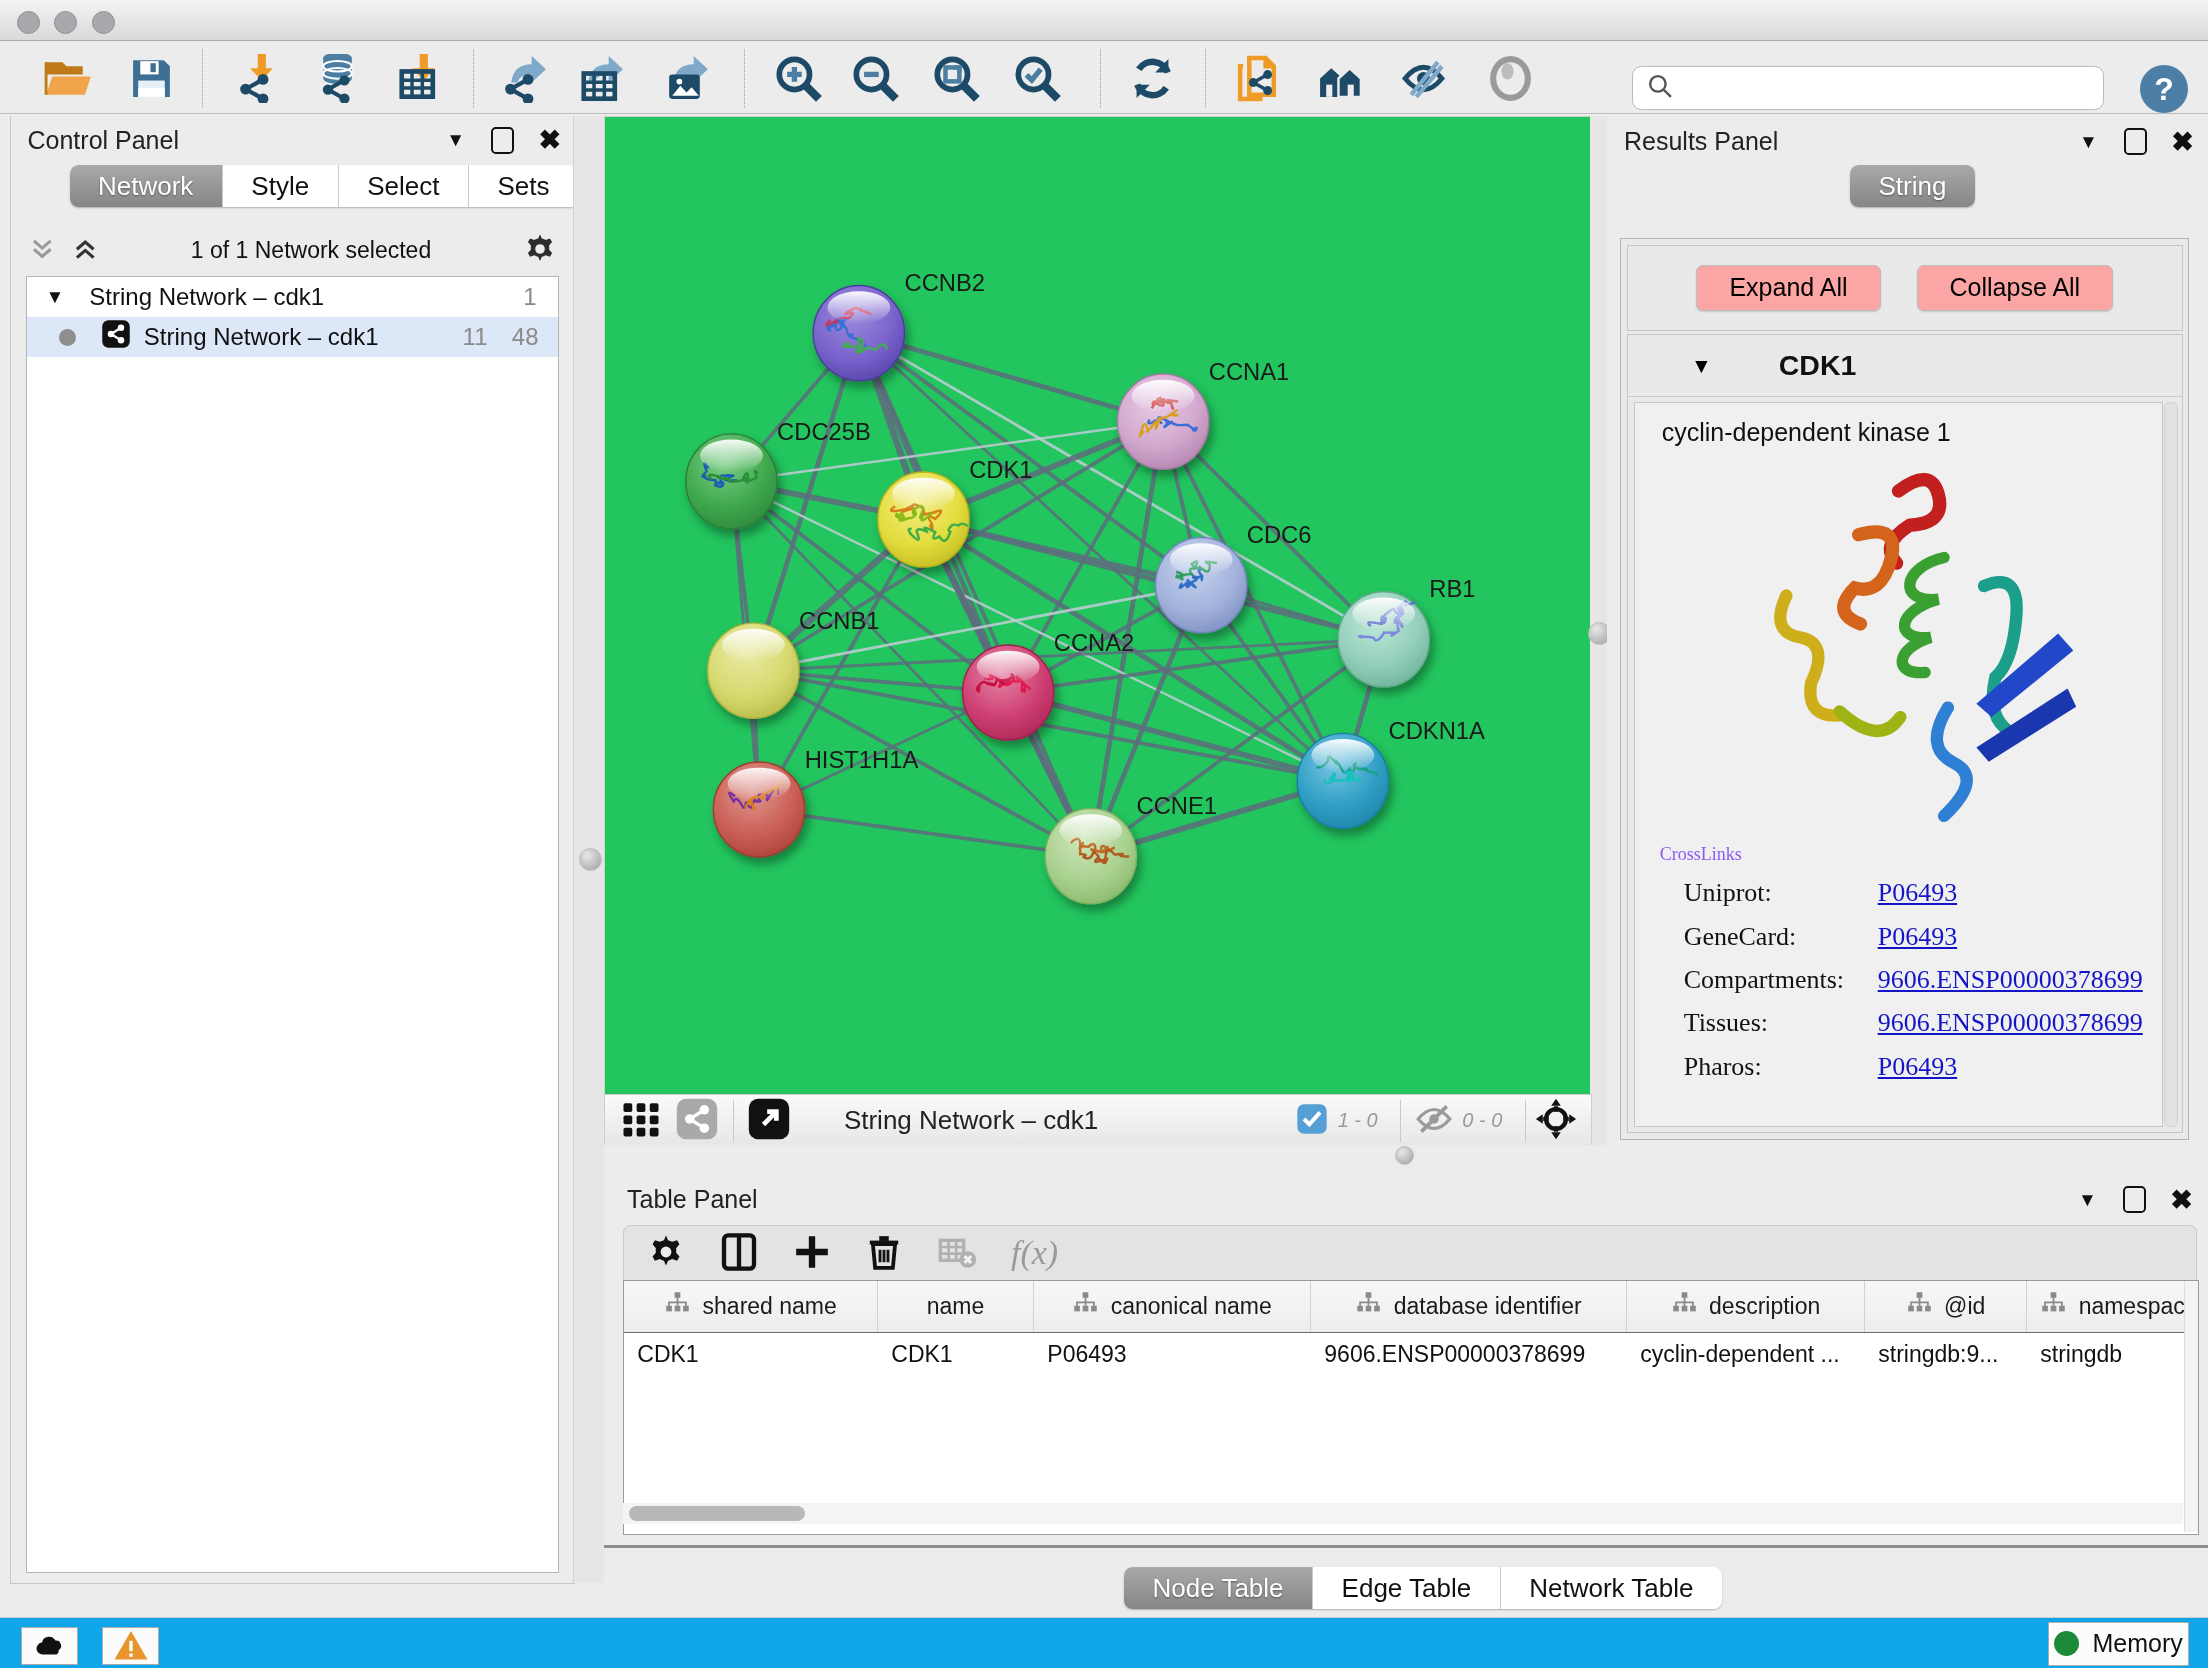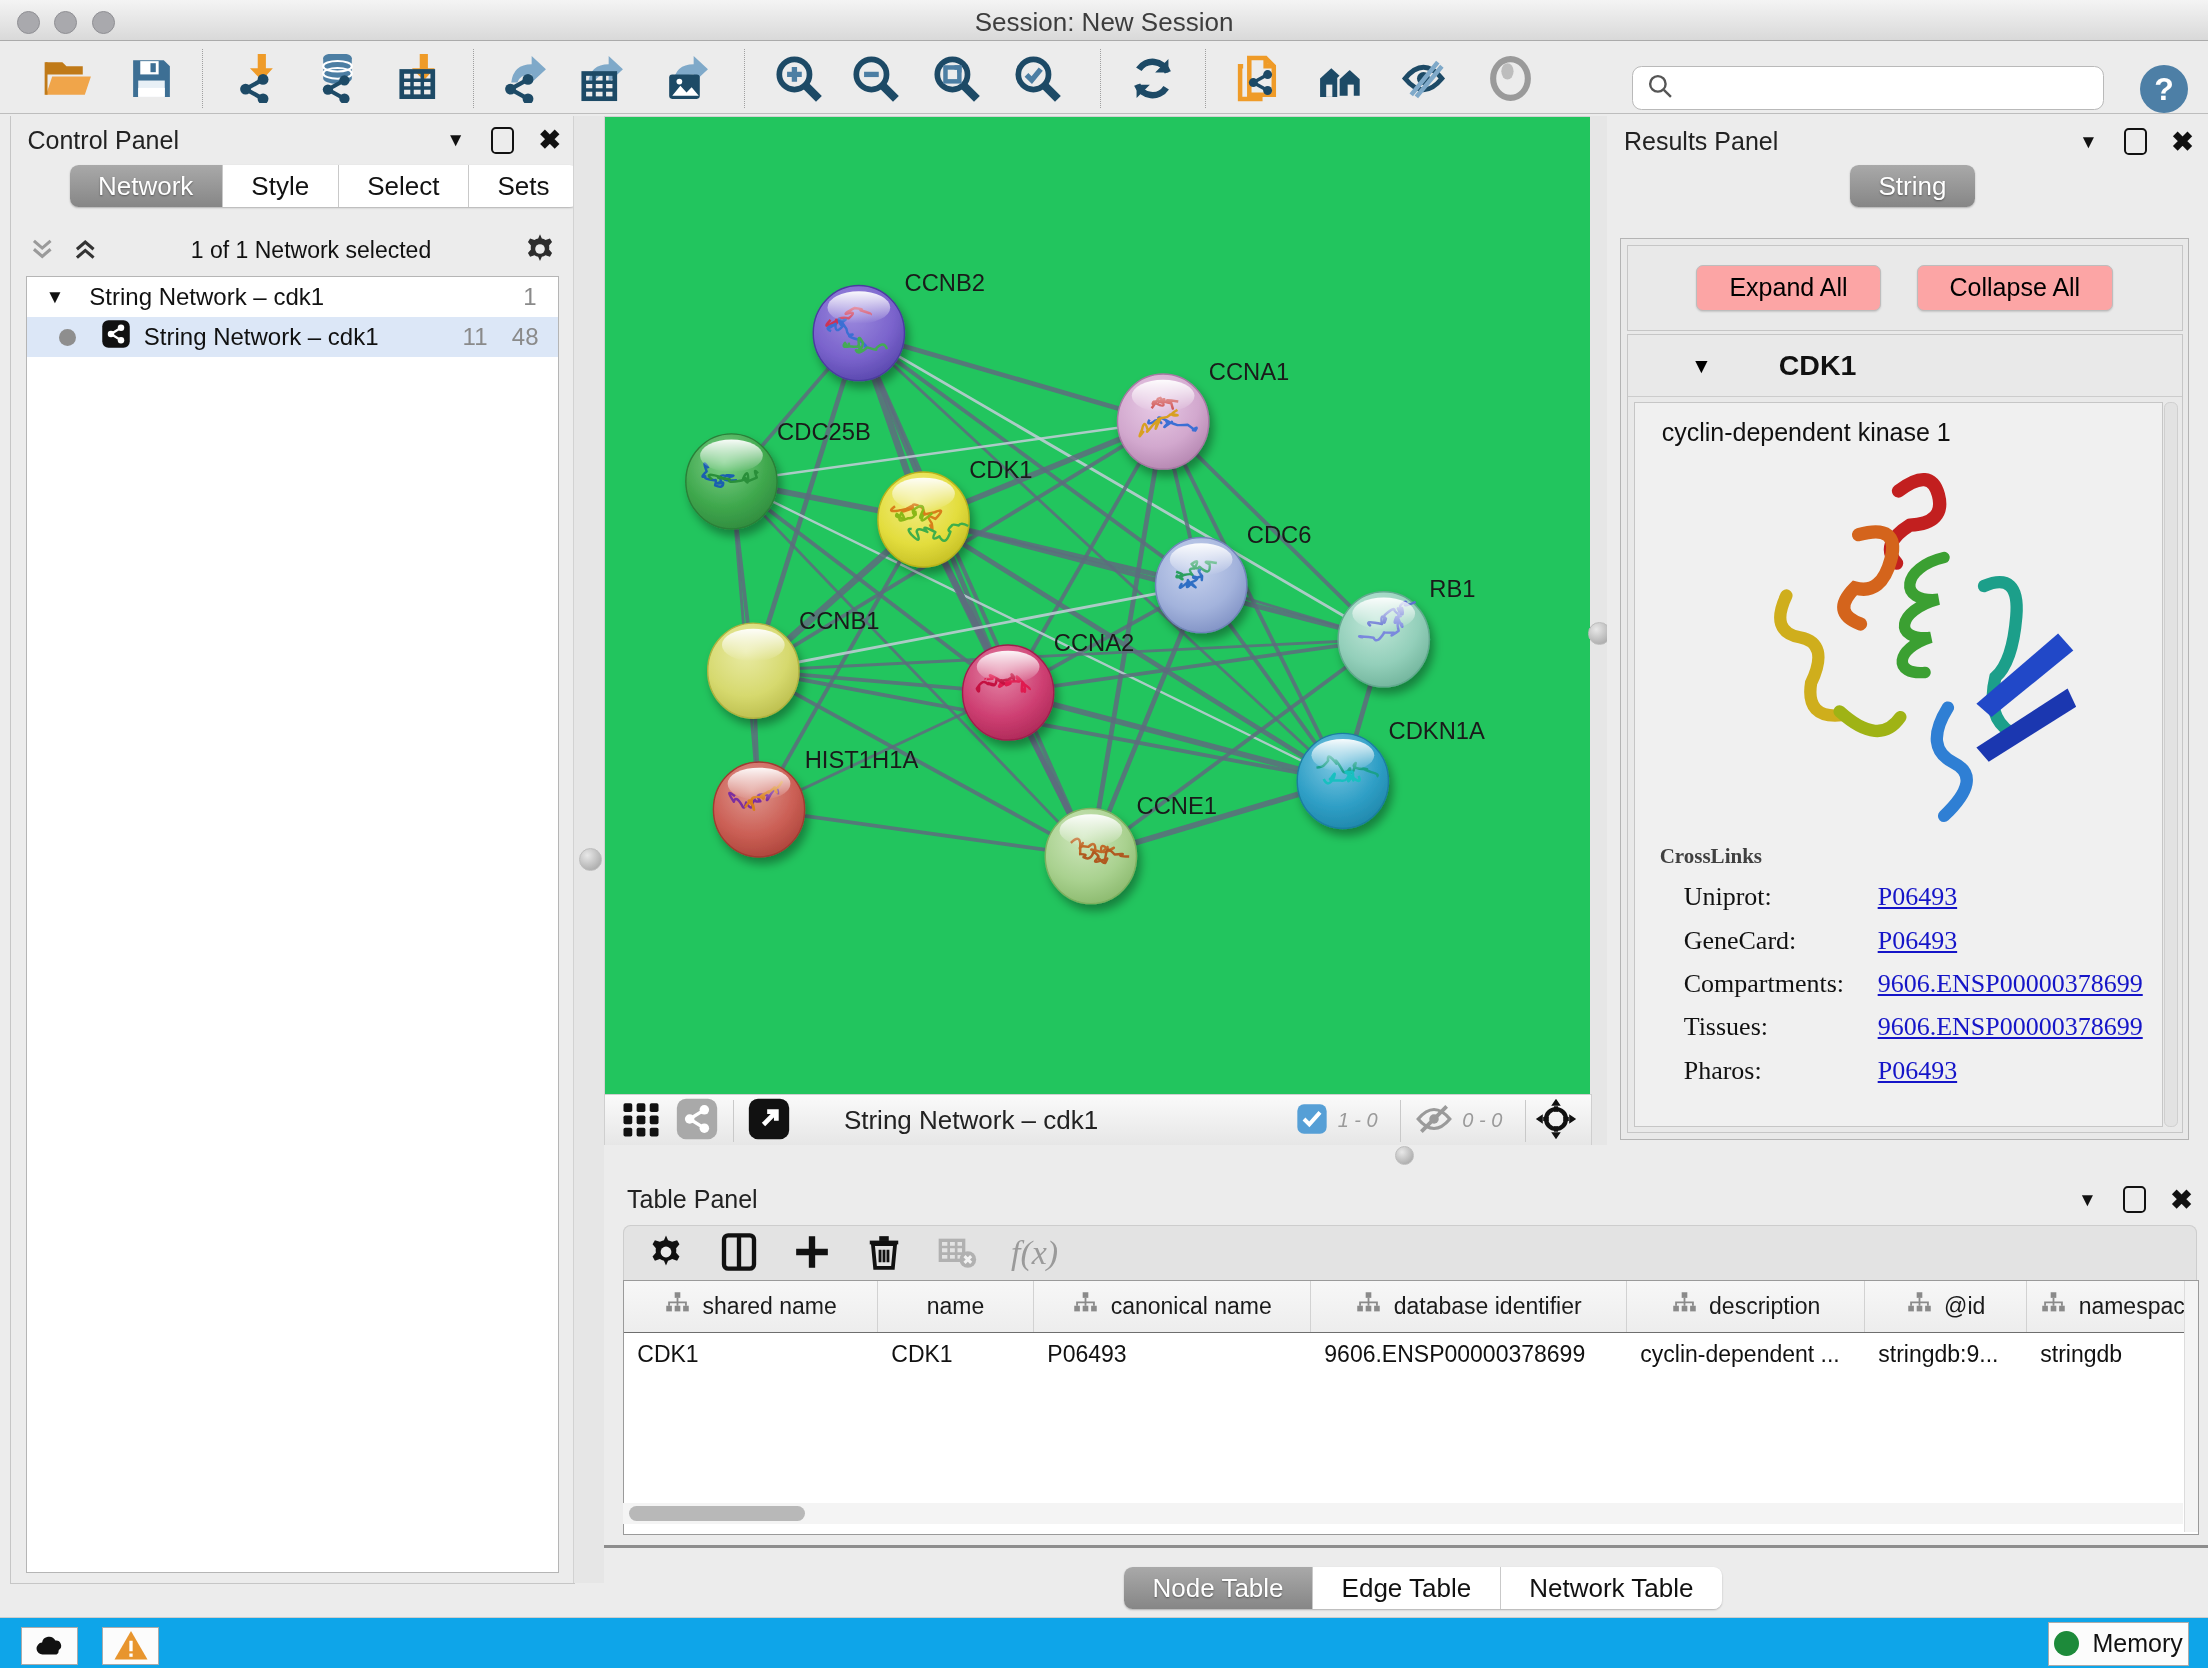--- a/index.html
+++ b/index.html
@@ -53,21 +53,21 @@
   #rp-tab{position:absolute;left:243px;top:49px;}
   #rp-card{position:absolute;left:13.3px;top:122px;width:567px;height:900px;background:#e9e9e9;border:1px solid #b4b4b4;}
   #rp-buttons{position:absolute;left:5.7px;top:5.7px;right:5.7px;height:84px;border:1px solid #c6c6c6;display:flex;align-items:center;justify-content:center;gap:36px;}
   .rp-btn{background:#fca5a5;border:1px solid #bdbdbd;border-radius:7px;font-size:25px;padding:7.6px 32px;box-shadow:0 1px 1.9px rgba(0,0,0,.15);}
   #rp-section{position:absolute;left:5.7px;top:95px;right:5.7px;bottom:5.7px;border:1px solid #c6c6c6;}
   #rp-sec-header{display:flex;align-items:center;height:61px;border-bottom:1px solid #cccccc;}
   #rp-gene{font-size:28.5px;font-weight:bold;color:#111;margin-left:67px;}
   #rp-body{position:absolute;left:5.7px;top:67px;right:19px;bottom:5.7px;background:#f0f0f0;border:1px solid #c6c6c6;}
   #rp-desc{font-size:25px;color:#111;margin:15px 0 0 27px;}
   #rp-scroll{position:absolute;top:67px;right:3.8px;width:11.4px;bottom:5.7px;background:#e2e2e2;border:1px solid #cfcfcf;border-radius:5.7px;}
-  .xl-title{font-family:"Liberation Serif",serif;font-weight:bold;font-size:21px;color:#404040;margin:11.4px 0 3.8px 25px;}
+  .xl-title{font-family:"Liberation Serif",serif;font-weight:normal;font-size:18px;color:#8b5cf6;margin:11.4px 0 3.8px 25px;}
   .xl-row{display:flex;margin:13.3px 0 0 49px;font-family:"Liberation Serif",serif;font-size:26px;}
   .xl-label{width:194px;color:#111;}
   .xl-link{color:#1515c8;text-decoration:underline;}
   
   #table-panel{left:604px;top:1168px;width:1605px;height:449px;background:#ececec;}
   #tp-header{position:absolute;left:23px;top:17px;right:17px;display:flex;justify-content:space-between;align-items:center;}
   #tp-toolbar{position:absolute;left:19px;top:57px;width:1574px;height:55px;background:#e3e3e3;border:1px solid #cdcdcd;border-bottom:none;border-radius:7.6px 7.6px 0 0;display:flex;align-items:center;gap:34px;padding-left:23px;box-sizing:border-box;}
   #tp-table{position:absolute;left:19px;top:112px;width:1574px;height:253px;background:#fff;border:1px solid #9a9a9a;overflow:hidden;}
   #tp-cols{display:flex;height:51px;background:linear-gradient(#f7f7f7,#ededed);border-bottom:1.9px solid #6e6e6e;}
   .tp-col{display:flex;align-items:center;justify-content:center;gap:11.4px;font-size:23px;color:#1a1a1a;border-right:1px solid #d2d2d2;box-sizing:border-box;flex:none;}
@@ -86,21 +86,20 @@
 </style>
 </head>
 <body>
 
 <div id="window">
 
   <div id="titlebar" class="abs">
     <div class="tlight" style="left:17px"></div>
     <div class="tlight" style="left:54px"></div>
     <div class="tlight" style="left:92px"></div>
-    <div id="win-title">Session: New Session</div>
   </div>
 
   <div id="toolbar" class="abs">
     <div id="tb-items">
         <div class="tb-item" style="left: 42px;">
           <svg width="53" height="49" viewBox="0 0 26 24">
             <path d="M2 4 h8 l2 2 h8 v4 H2z" fill="#c07a18"></path>
             <path d="M2 20 l3-9 h19 l-3 9z" fill="#f0a54a"></path>
             <path d="M2 20 V4" stroke="#c07a18" stroke-width="1.4"></path>
           </svg>

